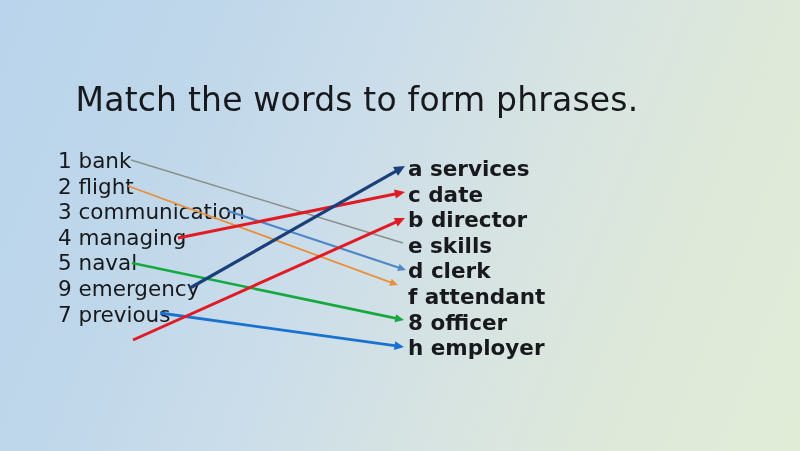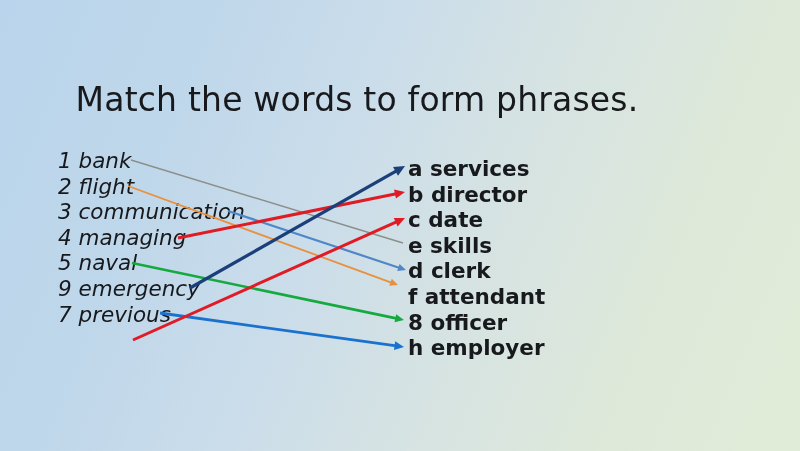--- a/index.html
+++ b/index.html
@@ -67,34 +67,34 @@
     height: 451px;
   }
 </style>
 </head>
 <body>
 
 <div id="slide" style="--bg-from: #b9d4ec; --bg-to: #e1ecd7;">
 
   <div id="title" style="color: rgb(23, 25, 28);">Match the words to form phrases.</div>
 
-  <div id="left-column" class="column" style="color: rgb(23, 25, 28); font-style: italic;">
+  <div id="left-column" class="column" style="color: rgb(23, 25, 28);">
     <span class="item">1 bank</span>
     <span class="item">2 flight</span>
     <span class="item">3 communication</span>
     <span class="item">4 managing</span>
     <span class="item">5 naval</span>
     <span class="item">9 emergency</span>
     <span class="item">7 previous</span>
   </div>
 
   <div id="right-column" class="column" style="color: rgb(23, 25, 28); font-weight: bold;">
     <span class="item">a services</span>
+    <span class="item">c date</span>
     <span class="item">b director</span>
-    <span class="item">c date</span>
     <span class="item">e skills</span>
     <span class="item">d clerk</span>
     <span class="item">f attendant</span>
     <span class="item">8 officer</span>
     <span class="item">h employer</span>
   </div>
 
   <svg id="connector-layer" viewBox="0 0 800 451" width="800" height="451" xmlns="http://www.w3.org/2000/svg">
     <g id="connector-group">
         <line x1="131" y1="160" x2="403" y2="243" stroke="#8a8f8a" stroke-width="1.4" stroke-linecap="butt"></line>

